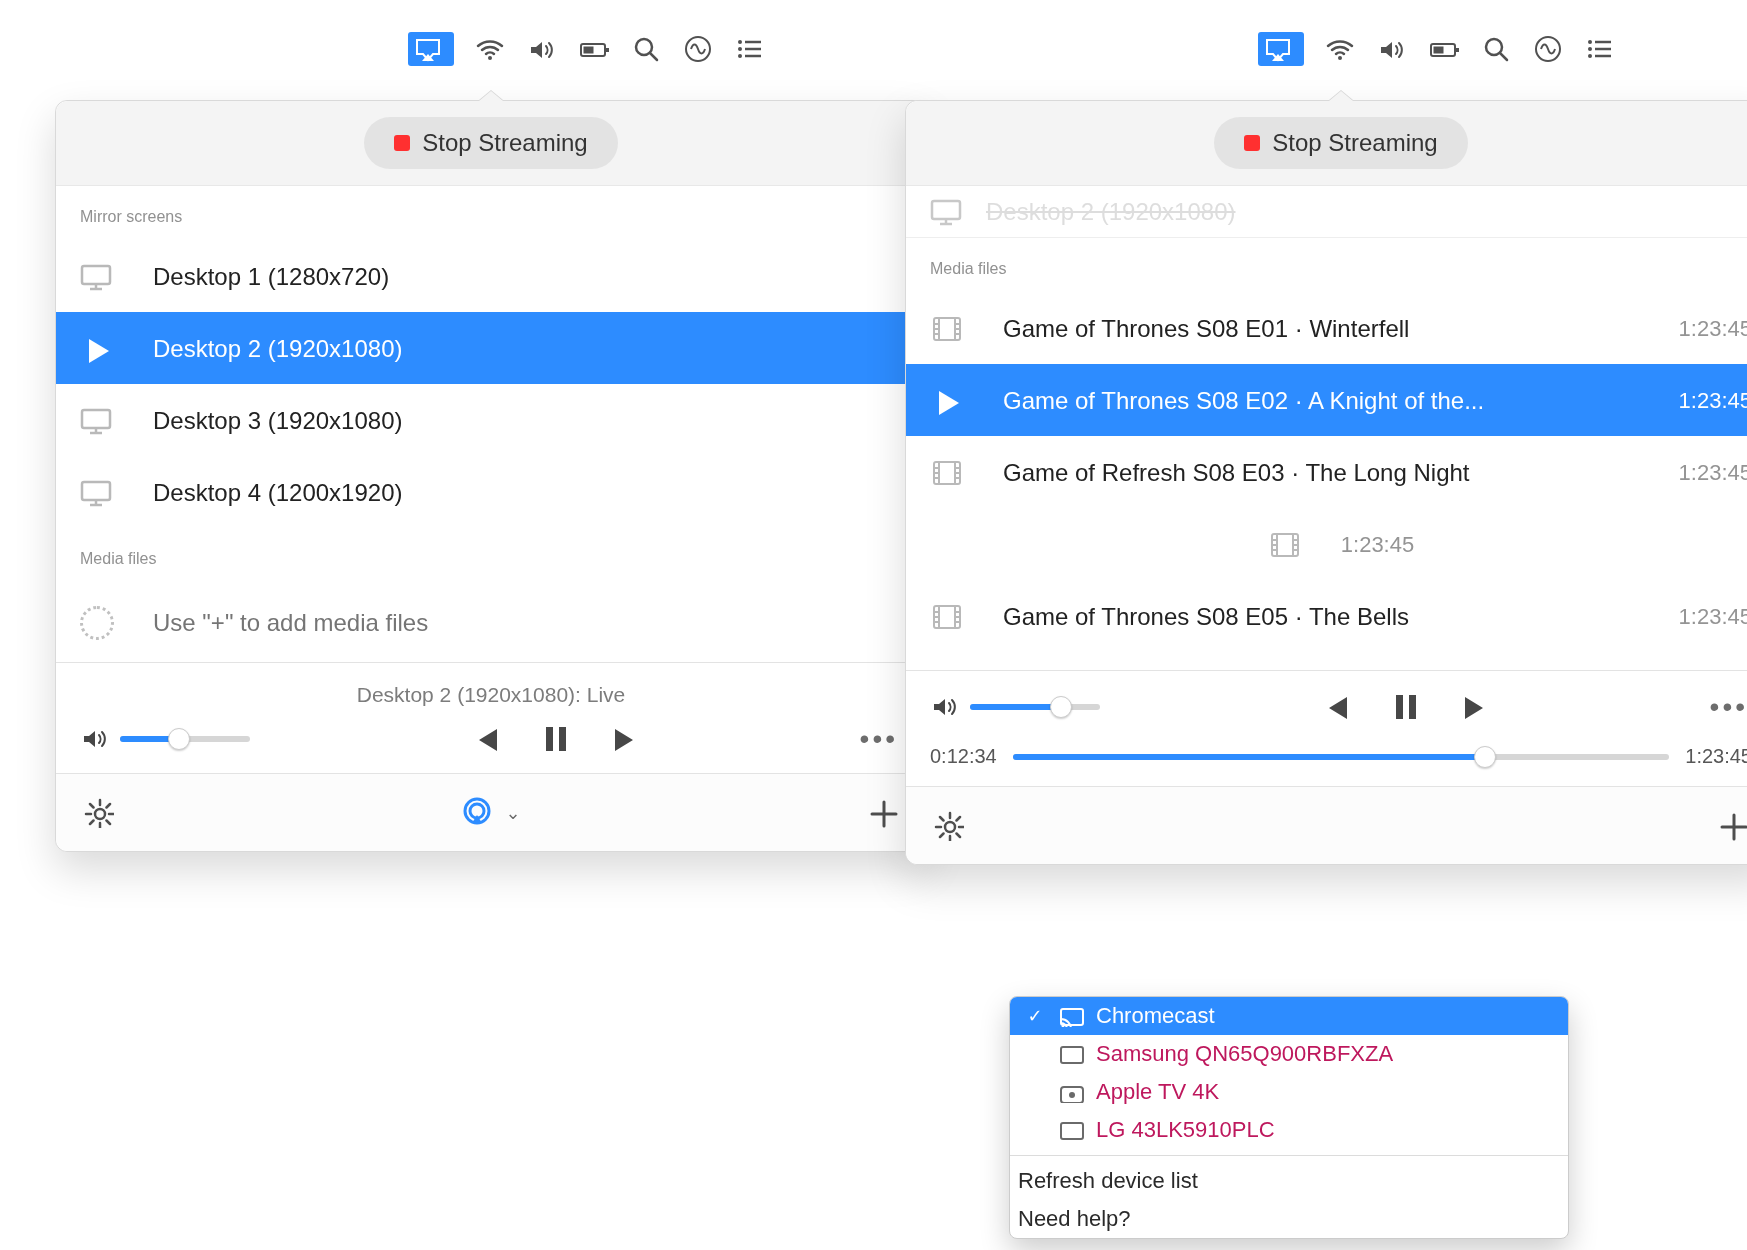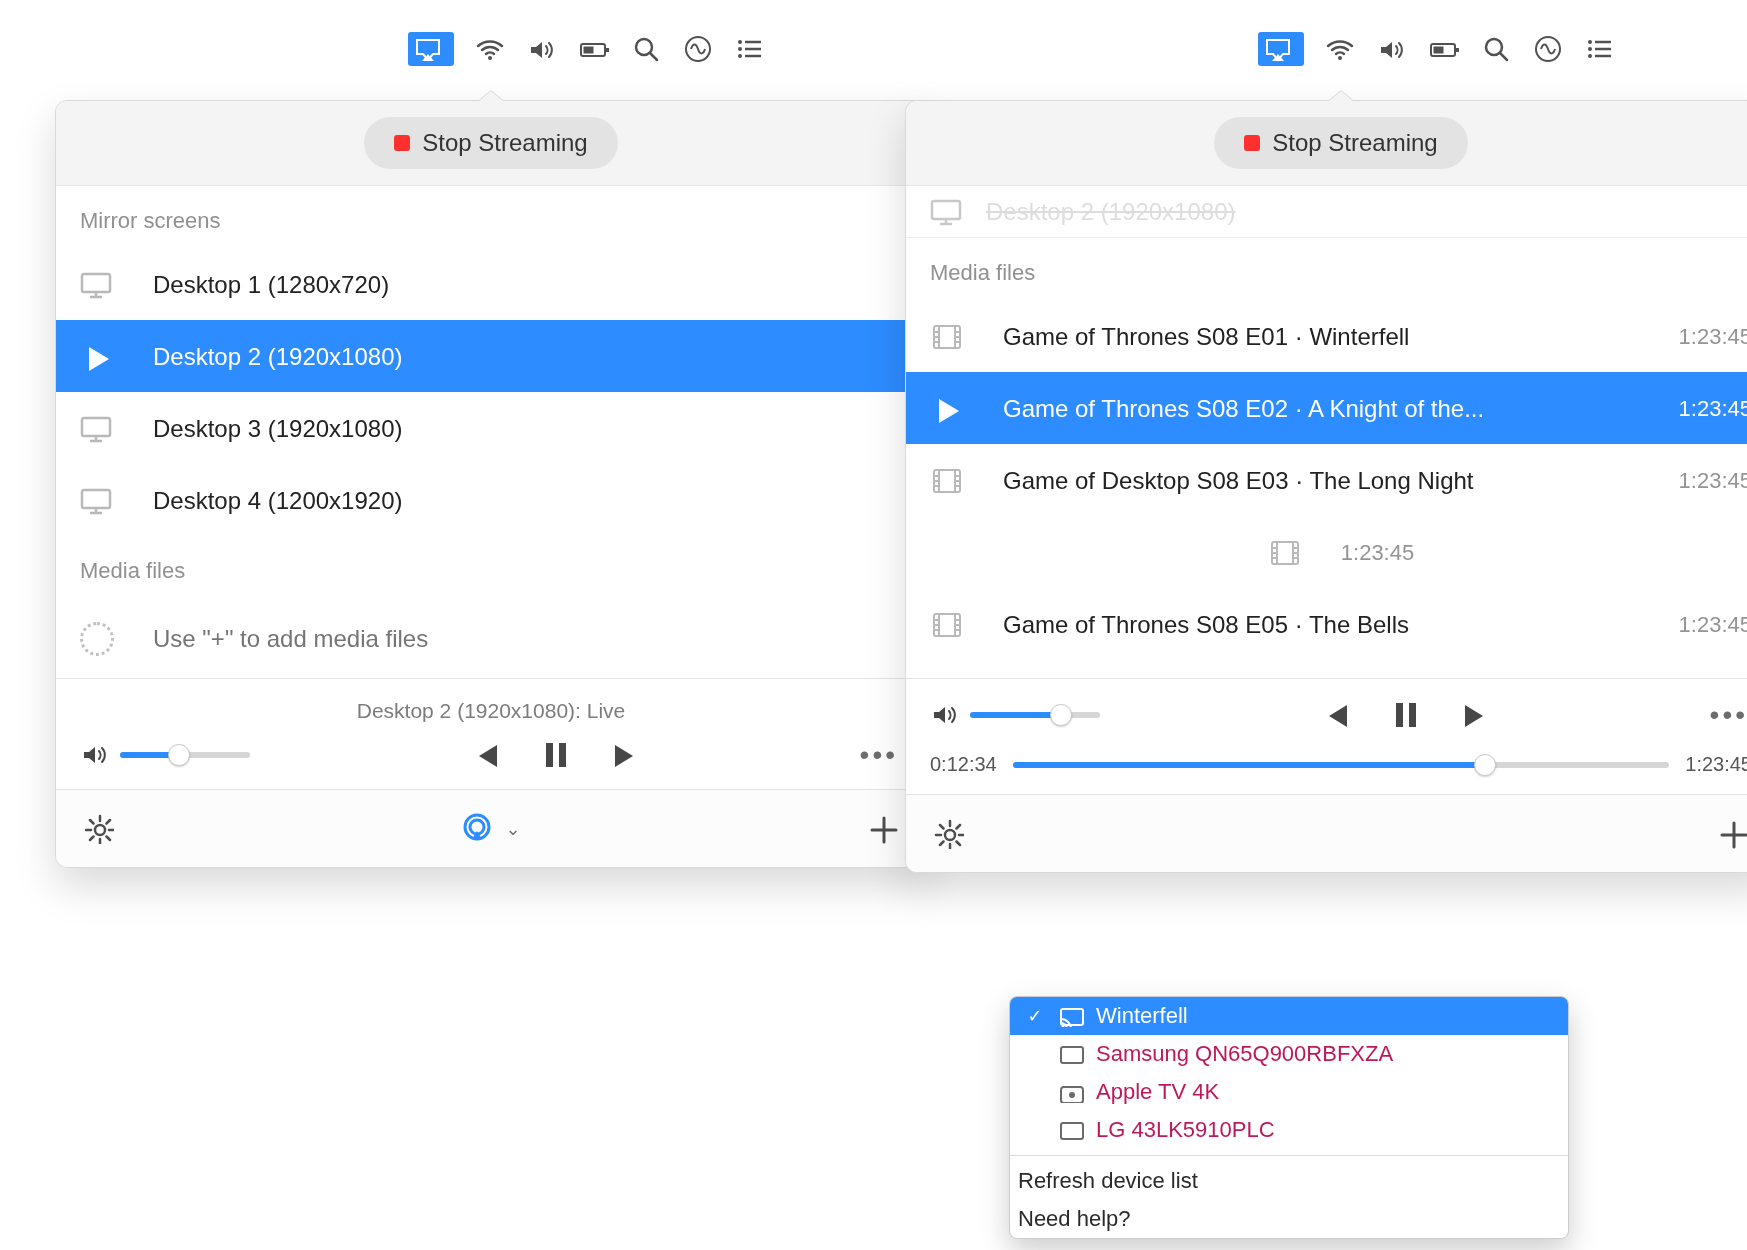--- a/index.html
+++ b/index.html
@@ -88,21 +88,21 @@
   .stop-sq {
     width: 16px; height: 16px; background: var(--red); border-radius: 3px;
   }
 
   .list-area {
     max-height: 650px;
     overflow: hidden;
     position: relative;
   }
   .section-title {
-    font-size: 22px;
+    font-size: 16px;
     color: var(--section-label);
     padding: 22px 24px 14px;
   }
   .list-item {
     display: flex; align-items: center;
     padding: 0 24px;
     height: 72px;
     font-size: 24px;
     gap: 39px;
     color: #222;
@@ -526,21 +526,21 @@
         </span>
       <span class="grow">Game of Thrones S08 E02 · A Knight of the...</span>
       <span class="time">1:23:45</span>
     </div>
     <div class="list-item">
       <span class="icon">
           <svg width="32" height="30">
             <use href="#i-film"></use>
           </svg>
         </span>
-      <span class="grow">Game of Desktop S08 E03 · The Long Night</span>
+      <span class="grow">Game of Refresh S08 E03 · The Long Night</span>
       <span class="time">1:23:45</span>
     </div>
     <div class="list-item">
       <span class="icon">
           <svg width="32" height="30">
             <use href="#i-film"></use>
           </svg>
         </span>
       <span class="time">1:23:45</span>
     </div>
@@ -622,21 +622,21 @@
   </div>
 
   <div class="device-menu">
     <div class="dm-item active">
       <span class="check">✓</span>
       <span class="dicon">
           <svg width="26" height="22">
             <use href="#i-cast"></use>
           </svg>
         </span>
-      <span>Winterfell</span>
+      <span>Chromecast</span>
     </div>
     <div class="dm-item">
       <span class="check"></span>
       <span class="dicon">
           <svg width="26" height="22">
             <use href="#i-tv"></use>
           </svg>
         </span>
       <span>Samsung QN65Q900RBFXZA</span>
     </div>

